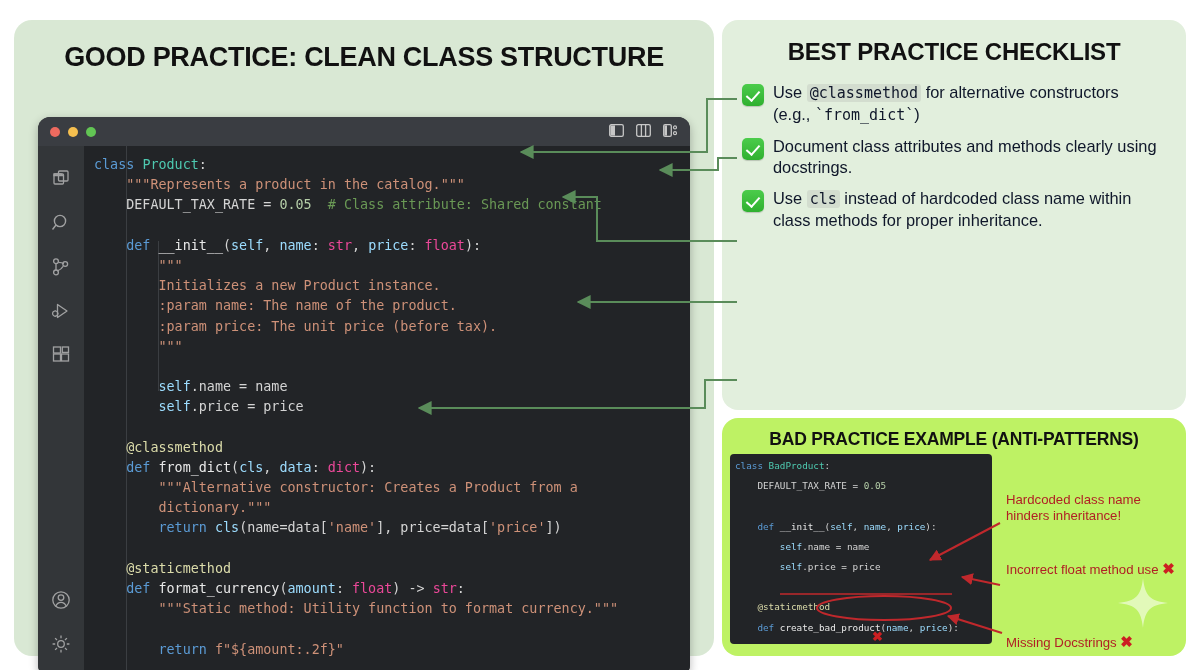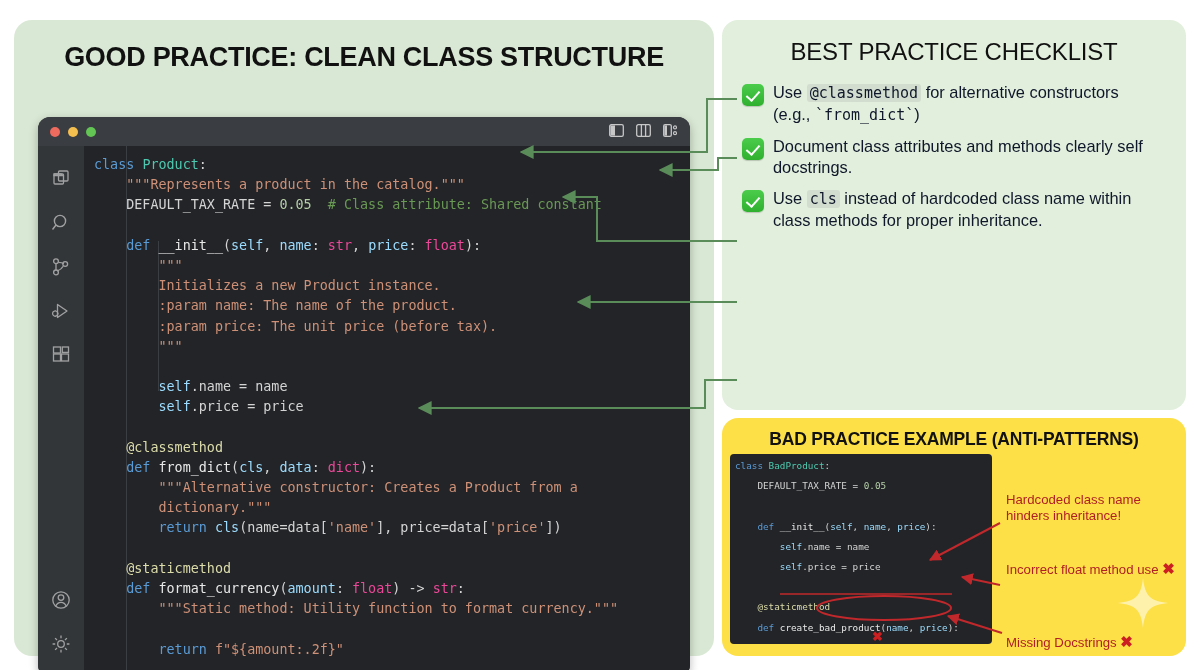--- a/index.html
+++ b/index.html
@@ -94,21 +94,21 @@
   
   .check-panel {
     position: absolute; left: 722px; top: 20px;
     width: 464px; height: 390px;
     background: #e2efdd;
     border-radius: 16px;
   }
   .check-title {
     position: absolute; left: 0; top: 18px; width: 464px;
     text-align: center;
-    font-size: 24px; font-weight: normal; color: #111111;
+    font-size: 24px; font-weight: bold; color: #111111;
     letter-spacing: -0.2px;
   }
   .check-list { position: absolute; left: 20px; top: 62px; width: 430px; }
   .check-item {
     display: flex; align-items: flex-start; gap: 9px;
     margin-bottom: 11px;
   }
   .check-box {
     flex: 0 0 auto; width: 22px; height: 22px; margin-top: 2px;
     background: linear-gradient(#4bcc4b, #2fb02f);
@@ -134,21 +134,21 @@
   }
   .check-text .tick {
     font-family: "DejaVu Sans Mono", "Liberation Mono", monospace;
     font-size: 15px;
   }
 
   
   .bad-panel {
     position: absolute; left: 722px; top: 418px;
     width: 464px; height: 238px;
-    background: #fde047;
+    background: #bef264;
     border-radius: 16px;
     overflow: hidden;
   }
   .bad-title {
     position: absolute; left: 0; top: 11px; width: 464px;
     text-align: center;
     font-size: 17.5px; font-weight: bold; color: #111111;
     letter-spacing: -0.2px;
   }
   .bad-code {
@@ -281,21 +281,21 @@
 
   <div class="check-panel">
     <div class="check-title">BEST PRACTICE CHECKLIST</div>
     <div class="check-list" id="check-list">
         <div class="check-item">
           <div class="check-box"></div>
           <div class="check-text"><span>Use </span><code>@classmethod</code><span> for alternative constructors (e.g.,&nbsp;</span><span class="tick">`from_dict`</span><span>)</span></div>
         </div>
         <div class="check-item">
           <div class="check-box"></div>
-          <div class="check-text"><span>Document class attributes and methods clearly self docstrings.</span></div>
+          <div class="check-text"><span>Document class attributes and methods clearly using docstrings.</span></div>
         </div>
         <div class="check-item">
           <div class="check-box"></div>
           <div class="check-text"><span>Use </span><code>cls</code><span> instead of hardcoded class name within class methods for proper inheritance.</span></div>
         </div>
       </div>
   </div>
 
   <div class="bad-panel">
     <div class="bad-title">BAD PRACTICE EXAMPLE (ANTI-PATTERNS)</div>

